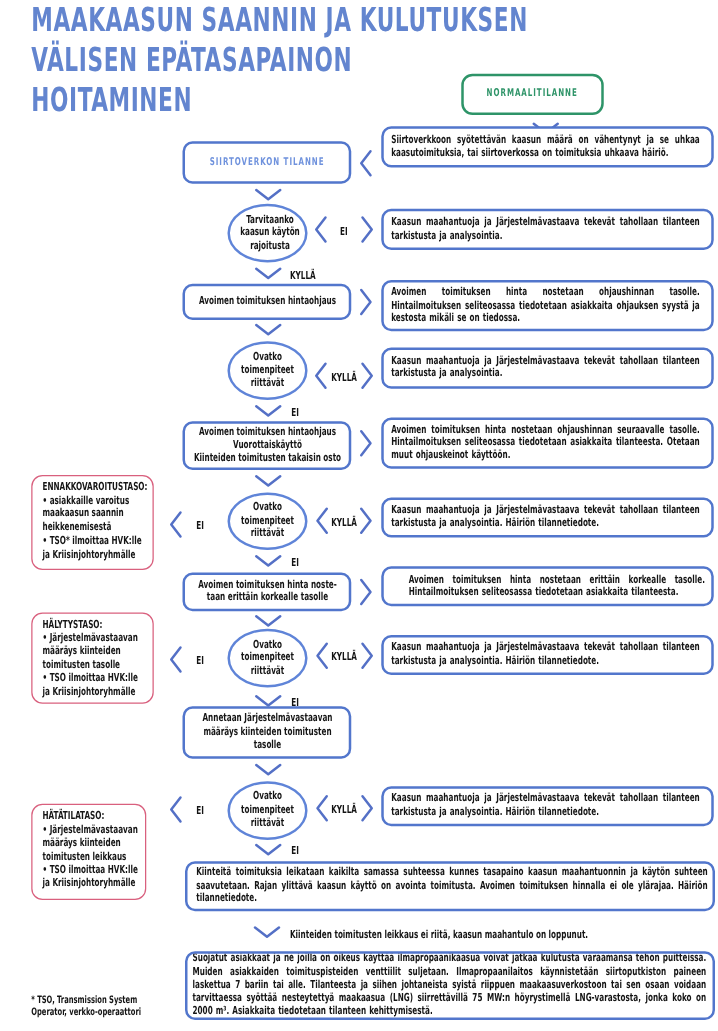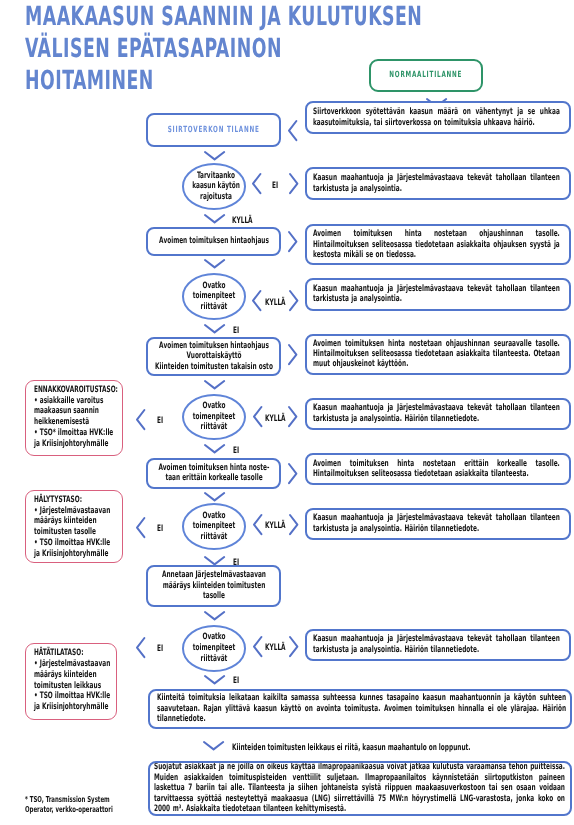--- a/index.html
+++ b/index.html
@@ -134,21 +134,21 @@
 <svg class="abs" style="left:203.70px;top:444.10px;" width="21.2" height="9.4" viewBox="0 0 21.2 9.4">
     <path d="M1.00 1.00 L10.60 8.40 L20.20 1.00" fill="none" stroke="#5470c6" stroke-width="2.0" stroke-linecap="round" stroke-linejoin="round"></path>
   </svg>
 <div class="abs lbl" style="left:233.00px;top:445.50px;width:16.37px;text-align:left;transform:scaleX(0.733);transform-origin:left center;">EI</div>
 <div class="abs rbox" style="left:146.30px;top:458.00px;width:134.90px;height:30.50px;padding:0 4px;">
     <div class="node-text" style="width:166.44px;margin-right:-44.44px;transform:scaleX(0.733);transform-origin:left center;"><div>Avoimen toimituksen hinta noste-</div><div>taan erittäin korkealle tasolle</div></div>
   </div>
 <svg class="abs" style="left:288.30px;top:462.60px;" width="9.4" height="21.2" viewBox="0 0 9.4 21.2">
     <path d="M1.00 1.00 L8.40 10.60 L1.00 20.20" fill="none" stroke="#5470c6" stroke-width="2.0" stroke-linecap="round" stroke-linejoin="round"></path>
   </svg>
-<div class="abs rbox" style="left:305.20px;top:452.80px;width:265.40px;height:32.40px;padding-left:6.0px;padding-right:8.0px;">
+<div class="abs rbox" style="left:305.20px;top:452.80px;width:265.40px;height:32.40px;padding-left:20px;padding-right:8.0px;">
     <div class="desc-text" style="width:336.70px;margin-right:-89.90px;transform:scaleX(0.733);transform-origin:left center;">Avoimen toimituksen hinta nostetaan erittäin korkealle tasolle. Hintailmoi­tuksen seliteosassa tiedotetaan asiakkaita tilanteesta.</div>
   </div>
 <svg class="abs" style="left:203.70px;top:492.30px;" width="21.2" height="9.4" viewBox="0 0 21.2 9.4">
     <path d="M1.00 1.00 L10.60 8.40 L20.20 1.00" fill="none" stroke="#5470c6" stroke-width="2.0" stroke-linecap="round" stroke-linejoin="round"></path>
   </svg>
 <div class="abs ell" style="left:182.20px;top:503.20px;width:64.2px;height:46.5px;">
     <div class="node-text" style="width:76.40px;margin-right:-20.40px;transform:scaleX(0.733);transform-origin:left center;"><div>Ovatko</div><div>toimenpiteet</div><div>riittävät</div></div>
   </div>
 <svg class="abs" style="left:252.50px;top:513.90px;" width="9.4" height="21.2" viewBox="0 0 9.4 21.2">
     <path d="M8.40 1.00 L1.00 10.60 L8.40 20.20" fill="none" stroke="#5470c6" stroke-width="2.0" stroke-linecap="round" stroke-linejoin="round"></path>

